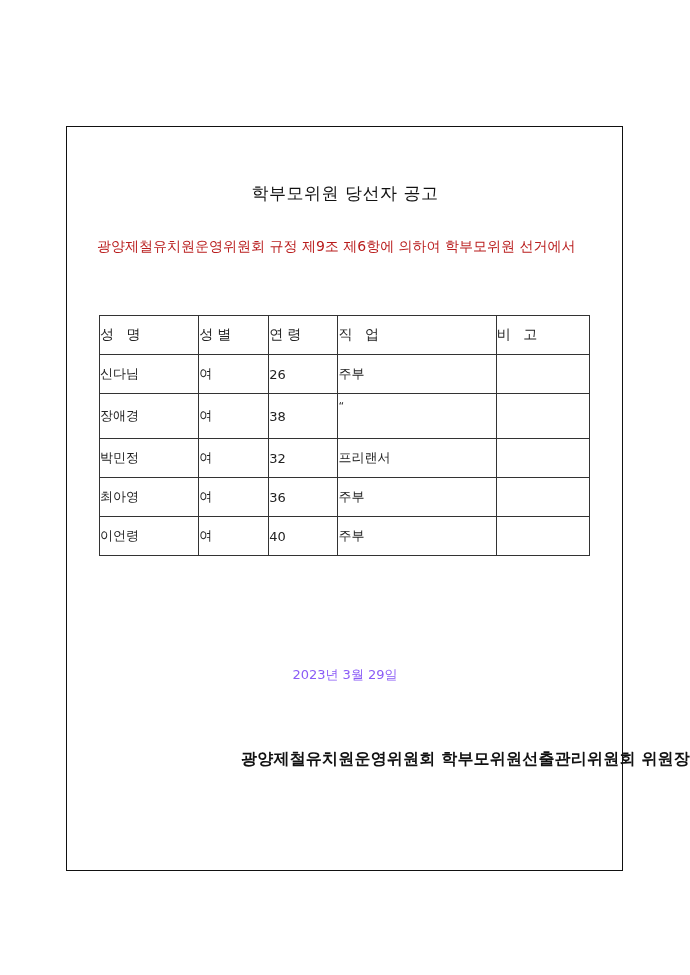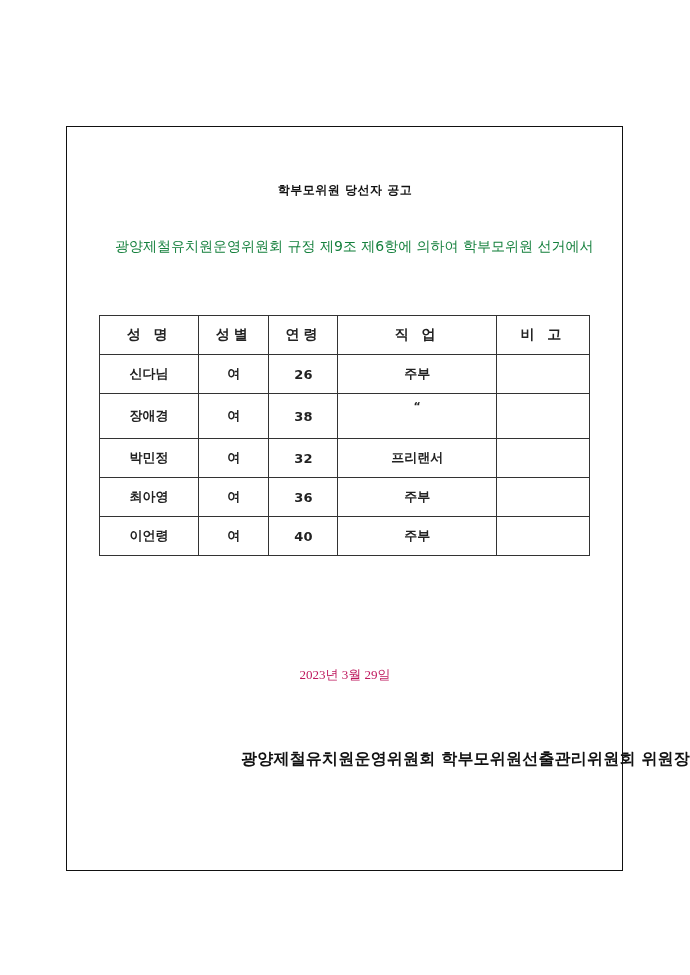--- a/index.html
+++ b/index.html
@@ -5,45 +5,45 @@
     html, body { margin: 0; padding: 0; background: #ffffff; }
     body { width: 690px; height: 975px; position: relative; font-family: "DejaVu Sans", "Liberation Sans", sans-serif; color: #111; }
     .page-frame {
       position: absolute; left: 66px; top: 126px;
       width: 555px; height: 743px;
       border: 1.5px solid #111;
       box-sizing: content-box;
     }
     .title {
       position: absolute; left: 0; right: 0; top: 182px;
-      text-align: center; font-size: 12px; font-weight: bold; letter-spacing: 0.5px;
+      text-align: center; font-size: 17px; font-weight: normal; letter-spacing: 0.5px;
     }
     .intro {
-      position: absolute; left: 88px; width: 520px; top: 233px;
-      font-size: 14px; line-height: 26px; color: #15803d;
+      position: absolute; left: 70px; width: 520px; top: 233px;
+      font-size: 14px; line-height: 26px; color: #b91c1c;
     }
     .intro .line1 { text-indent: 27px; white-space: nowrap; }
     .intro .line2 { white-space: nowrap; }
     table.roster {
       position: absolute; left: 99px; top: 315px;
       border-collapse: collapse; width: 491px;
       font-size: 13px; color: #222;
     }
     table.roster th, table.roster td {
-      border: 1px solid #333; height: 38px; text-align: center; padding: 0; font-weight: bold;
+      border: 1px solid #333; height: 38px; text-align: left; padding: 0; font-weight: normal;
     }
     table.roster th { font-size: 14px; letter-spacing: 4px; }
     .col-name { width: 98px; }
     .col-gender { width: 69px; }
     .col-age { width: 68px; }
     .col-job { width: 157px; }
     .col-note { width: 92px; }
     .ditto { font-size: 11px; vertical-align: top; padding-top: 6px !important; }
     .date {
-      position: absolute; left: 0; right: 0; top: 666px; text-align: center; font-size: 13px; color: #be185d; font-family: Liberation Serif, serif;
+      position: absolute; left: 0; right: 0; top: 666px; text-align: center; font-size: 13px; color: #8b5cf6;
     }
     .signature {
       position: absolute; left: 0; right: 0; top: 749px; text-align: right; font-size: 16px; font-weight: bold; letter-spacing: 0.2px;
     }
   </style>
 </head>
 <body>
 
 <div class="page-frame"></div>
 

